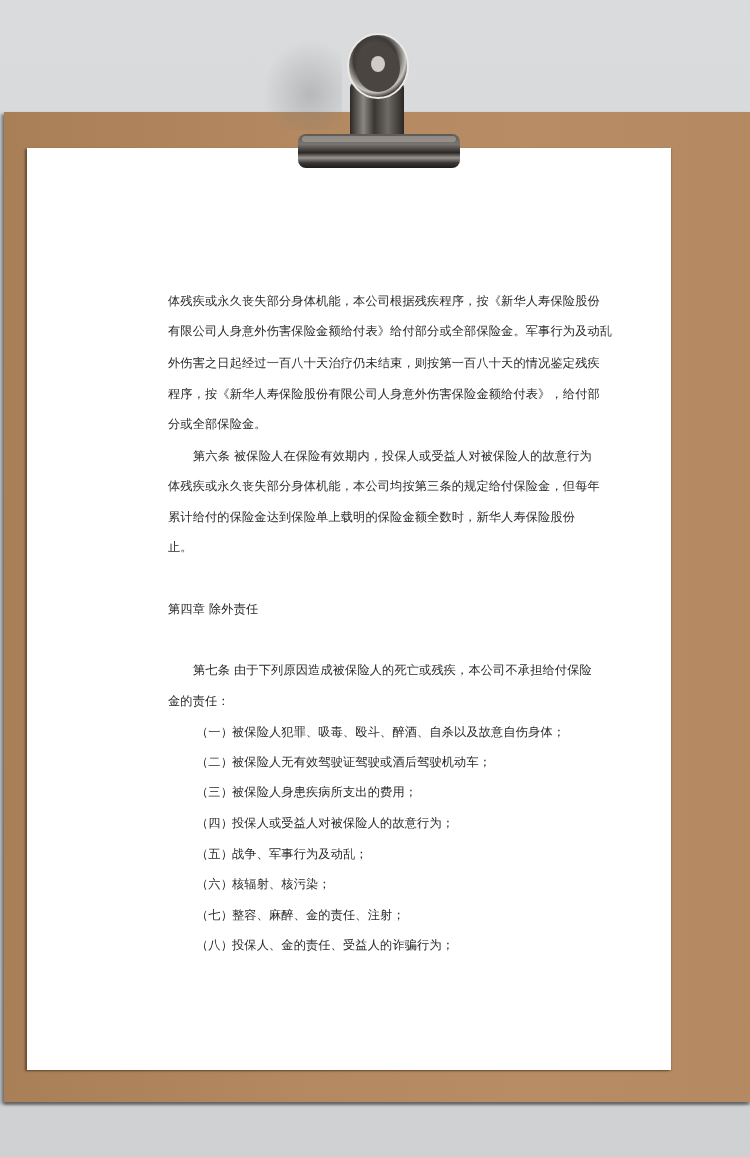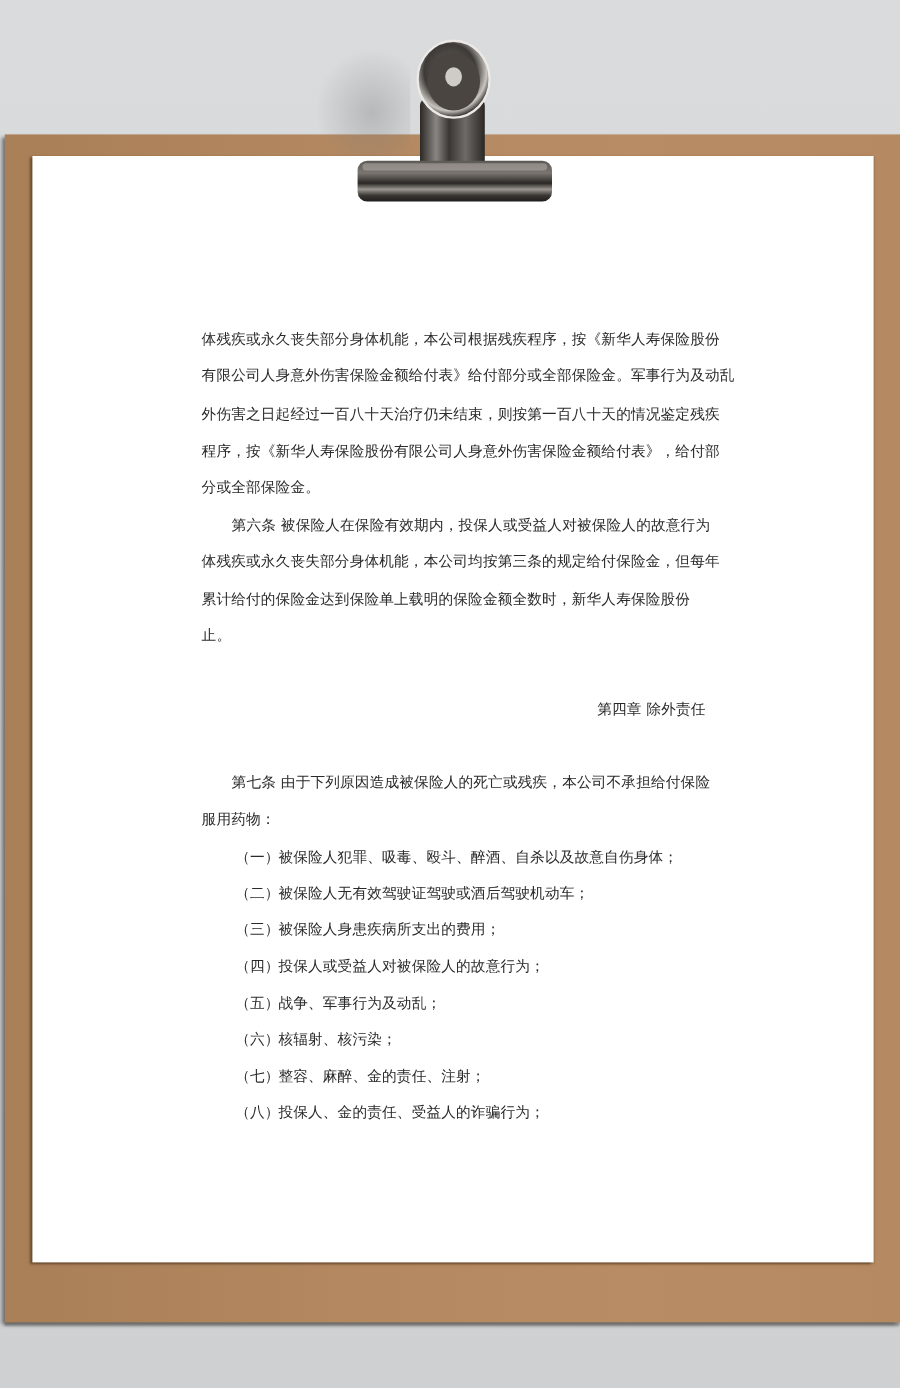--- a/index.html
+++ b/index.html
@@ -19,22 +19,22 @@
       left: 4px;
       top: 112px;
       width: 746px;
       height: 990px;
       background: linear-gradient(90deg, #a97f58 0%, #b48961 40%, #b88c64 70%, #b58a62 100%);
       box-shadow: -3px 2px 3px rgba(60,60,60,0.55), 0 3px 2px rgba(70,70,70,0.5);
     }
     .paper {
       position: absolute;
       left: 27px;
-      top: 130px;
-      width: 701px;
+      top: 148px;
+      width: 644px;
       height: 922px;
       background: #ffffff;
       box-shadow: -2px 1px 2px rgba(70,45,20,0.65), 1px 1px 1px rgba(120,90,60,0.3);
     }
     
     .clip {
       position: absolute;
       left: 296px;
       top: 24px;
       width: 166px;
@@ -61,21 +61,21 @@
       position: absolute;
       left: 0;
       white-space: nowrap;
       line-height: 16px;
     }
     .indent { padding-left: 25px; }
     .chapter {
       position: absolute;
       left: 0;
       width: 420px;
-      text-align: right;
+      text-align: left;
       white-space: nowrap;
       line-height: 16px;
     }
     .item-num {
       display: inline-block;
       width: 36px;
     }
   </style>
 </head>
 <body>
@@ -91,21 +91,21 @@
     <div class="line" style="top:268px">分或全部保险金。</div>
 
     <div class="line indent" style="top:300px">第六条  被保险人在保险有效期内，投保人或受益人对被保险人的故意行为</div>
     <div class="line" style="top:330px">体残疾或永久丧失部分身体机能，本公司均按第三条的规定给付保险金，但每年</div>
     <div class="line" style="top:361px">累计给付的保险金达到保险单上载明的保险金额全数时，新华人寿保险股份</div>
     <div class="line" style="top:391px">止。</div>
 
     <div class="chapter" style="top:453px">第四章  除外责任</div>
 
     <div class="line indent" style="top:514px">第七条  由于下列原因造成被保险人的死亡或残疾，本公司不承担给付保险</div>
-    <div class="line" style="top:545px">服用药物：</div>
+    <div class="line" style="top:545px">金的责任：</div>
 
     <div class="line" style="top:576px; left:28px">
       <span class="item-num">（一）</span><span>被保险人犯罪、吸毒、殴斗、醉酒、自杀以及故意自伤身体；</span>
     </div>
     <div class="line" style="top:606px; left:28px">
       <span class="item-num">（二）</span><span>被保险人无有效驾驶证驾驶或酒后驾驶机动车；</span>
     </div>
     <div class="line" style="top:636px; left:28px">
       <span class="item-num">（三）</span><span>被保险人身患疾病所支出的费用；</span>
     </div>

